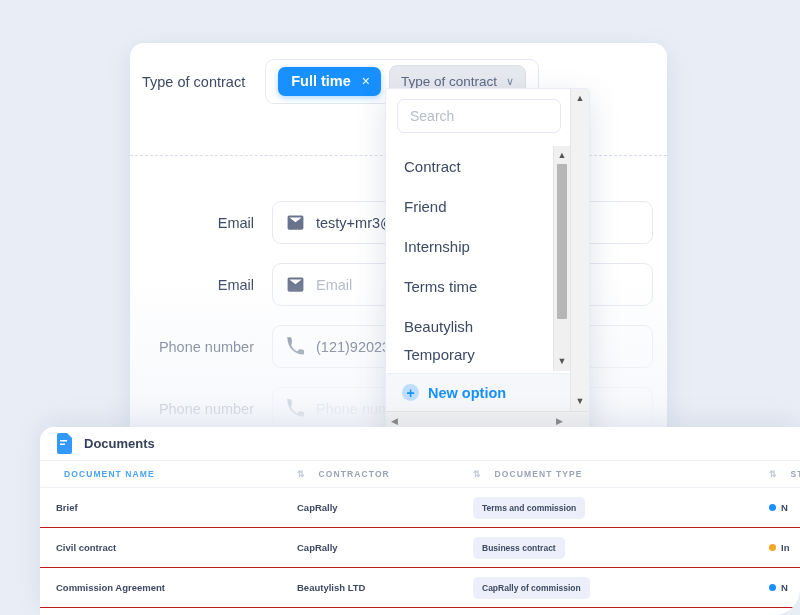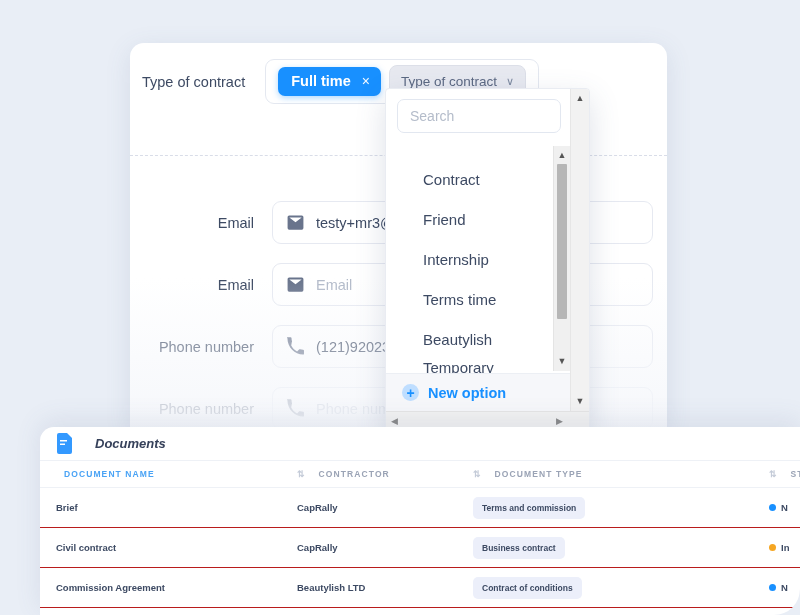--- a/index.html
+++ b/index.html
@@ -105,23 +105,22 @@
   .search-input {
     width: 100%; height: 34px;
     border: 1px solid #e2e7f0; border-radius: 7px;
     background:#fff; outline: none;
     font-family: inherit; font-size: 14px; color:#3d4a63;
     padding: 0 12px;
   }
   .search-input::placeholder { color:#b4bcca; }
 
   .opt-list {
-    position:absolute; left:0; top:70px; width:186px; height:225px;
+    position:absolute; left:0; top:57px; width:186px; height:225px;
     overflow:hidden;
-    padding-left:19px;
   }
   .opt {
     height: 40px; display:flex; align-items:center;
     padding: 0 0 0 18px;
     font-size: 15px; color:#3d4a63;
   }
   .opt.clipped { height: 26px; overflow:hidden; align-items:flex-start; }
 
   .newopt-bar {
     position:absolute; left:0; bottom:18px; width:186px; height:38px;
@@ -163,23 +162,22 @@
   
   #docs-card {
     position: absolute;
     left: 40px; top: 427px; right: 0; bottom: 0;
     background:#fff;
     border-top-left-radius: 14px;
     box-shadow: 0 -6px 26px rgba(80,100,140,.12);
     overflow: hidden;
   }
   .docs-head {
-    height: 33px; display:flex; align-items:center; gap:22px;
+    height: 33px; display:flex; align-items:center; gap:11px;
     padding: 0 0 0 16px;
-    font-style: italic;
   }
   .doc-ic { width:17px; height:21px; flex:none; }
   .doc-ic svg { display:block; width:100%; height:100%; }
   .docs-title { font-size:13px; color:#36415a; font-weight:700; }
 
   table { width: 100%; border-collapse: collapse; table-layout: fixed; }
   thead th {
     border-top: 1px solid #eef1f6;
     border-bottom: 1px solid #eef1f6;
     height: 27px;
@@ -383,21 +381,21 @@
           <span class="status-cell">
             <span class="dot" style="background:#f5a623"></span>
             <span>In</span>
           </span>
         </td>
       </tr>
       <tr>
         <td class="first">Commission Agreement</td>
         <td>Beautylish LTD</td>
         <td>
-          <span class="type-pill">Contract of conditions</span>
+          <span class="type-pill">CapRally of commission</span>
         </td>
         <td>
           <span class="status-cell">
             <span class="dot" style="background:#1890ff"></span>
             <span>N</span>
           </span>
         </td>
       </tr>
     </tbody>
   </table>

